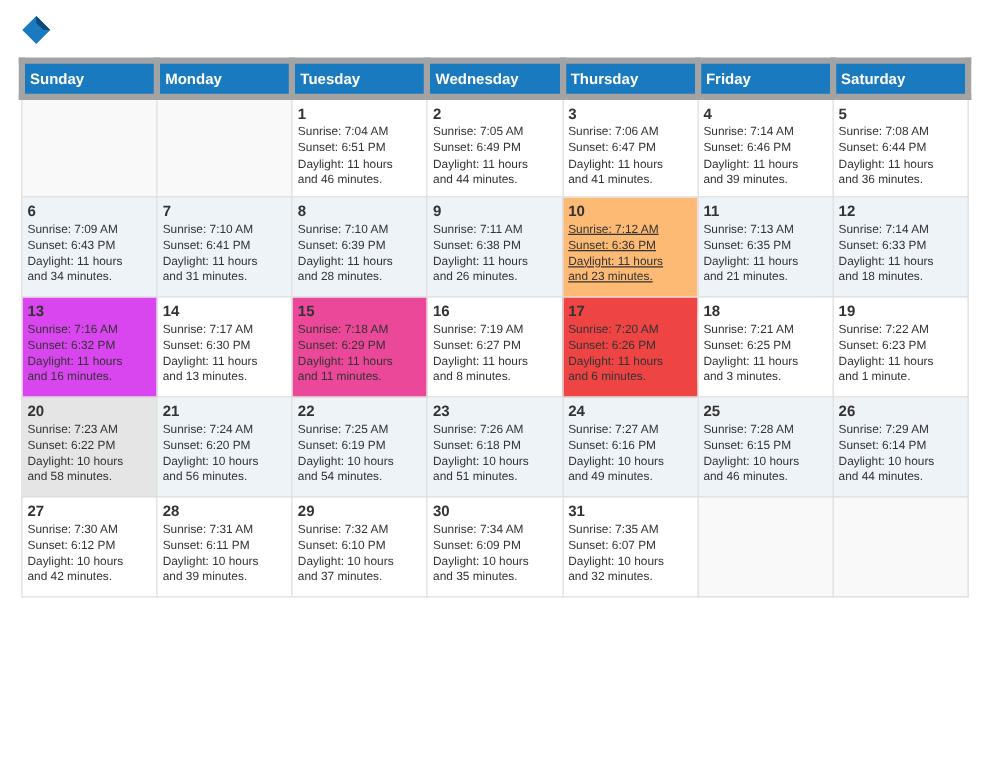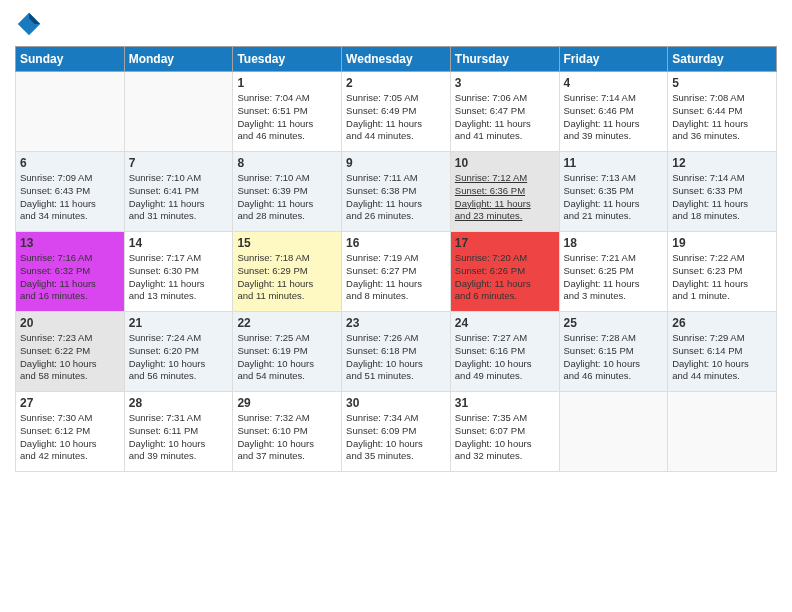--- a/index.html
+++ b/index.html
@@ -60,21 +60,21 @@
       border-collapse: collapse;
       table-layout: fixed;
     }
     th {
       background-color: #1a7abf;
       color: #fff;
       font-size: 12px;
       font-weight: bold;
       padding: 5px 4px;
       text-align: left;
-      border: 1px solid #a3a3a3;
+      border: 5px solid #a3a3a3;
     }
     td {
       vertical-align: top;
       border: 1px solid #ddd;
       padding: 4px 4px;
       font-size: 10px;
       color: #333;
       background: #fff;
       height: 80px;
     }
@@ -190,21 +190,21 @@
 Daylight: 11 hours
 and 28 minutes.</div>
           </td>
           <td style="background: rgb(238, 243, 248);">
             <span class="day-num">9</span>
             <div class="day-info" style="white-space: pre-line;">Sunrise: 7:11 AM
 Sunset: 6:38 PM
 Daylight: 11 hours
 and 26 minutes.</div>
           </td>
-          <td style="background: #e5e5e5;">
+          <td style="background: #fdba74;">
             <span class="day-num">10</span>
             <div class="day-info" style="white-space: pre-line; text-decoration: underline;">Sunrise: 7:12 AM
 Sunset: 6:36 PM
 Daylight: 11 hours
 and 23 minutes.</div>
           </td>
           <td style="background: rgb(238, 243, 248);">
             <span class="day-num">11</span>
             <div class="day-info" style="white-space: pre-line;">Sunrise: 7:13 AM
 Sunset: 6:35 PM
@@ -227,21 +227,21 @@
 Daylight: 11 hours
 and 16 minutes.</div>
           </td>
           <td style="background: rgb(255, 255, 255);">
             <span class="day-num">14</span>
             <div class="day-info" style="white-space: pre-line;">Sunrise: 7:17 AM
 Sunset: 6:30 PM
 Daylight: 11 hours
 and 13 minutes.</div>
           </td>
-          <td style="background: #fef9c3;">
+          <td style="background: #ec4899;">
             <span class="day-num">15</span>
             <div class="day-info" style="white-space: pre-line;">Sunrise: 7:18 AM
 Sunset: 6:29 PM
 Daylight: 11 hours
 and 11 minutes.</div>
           </td>
           <td style="background: rgb(255, 255, 255);">
             <span class="day-num">16</span>
             <div class="day-info" style="white-space: pre-line;">Sunrise: 7:19 AM
 Sunset: 6:27 PM

